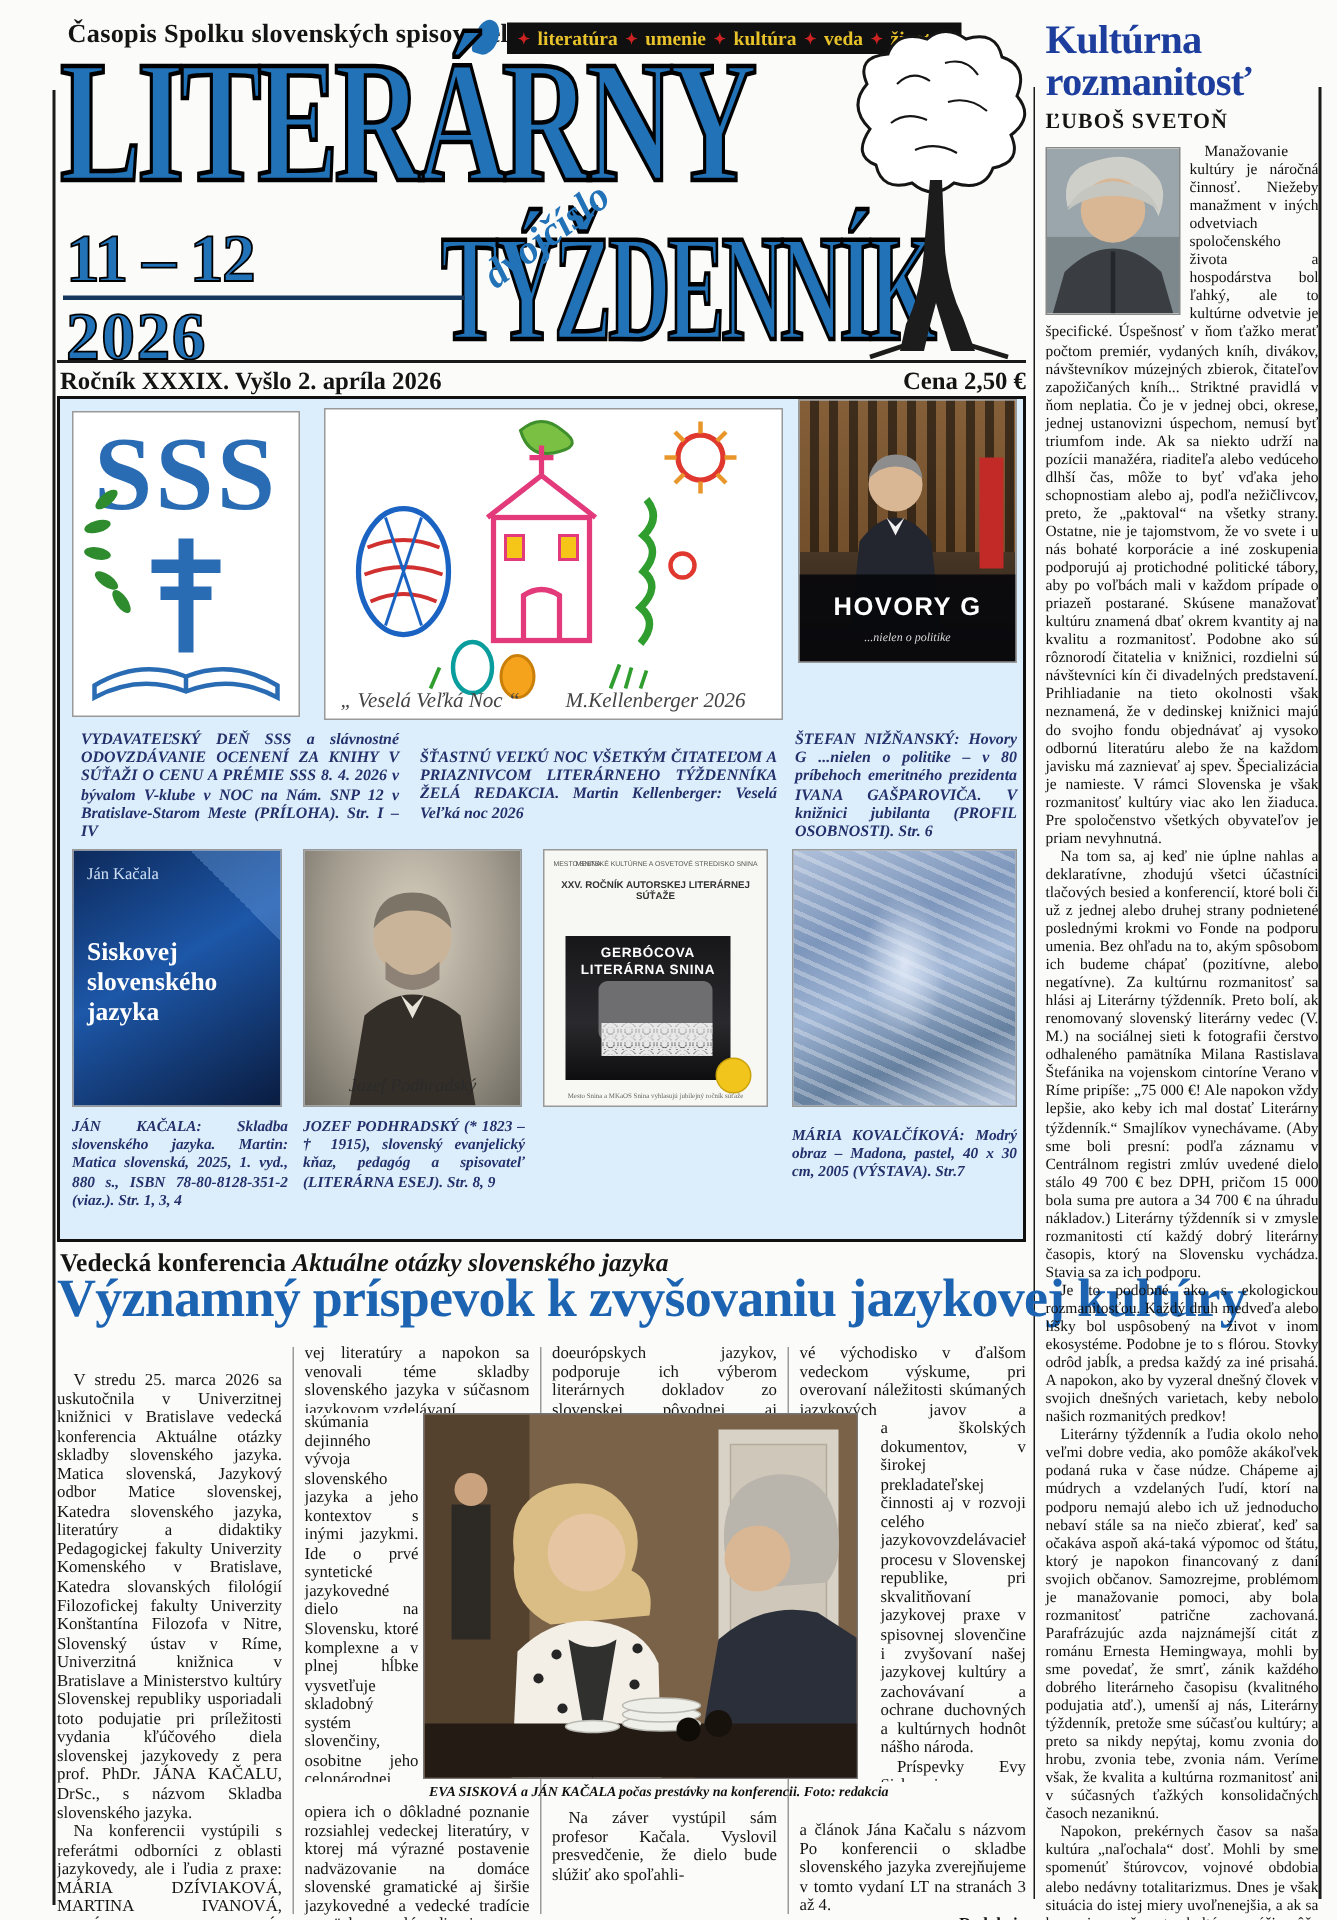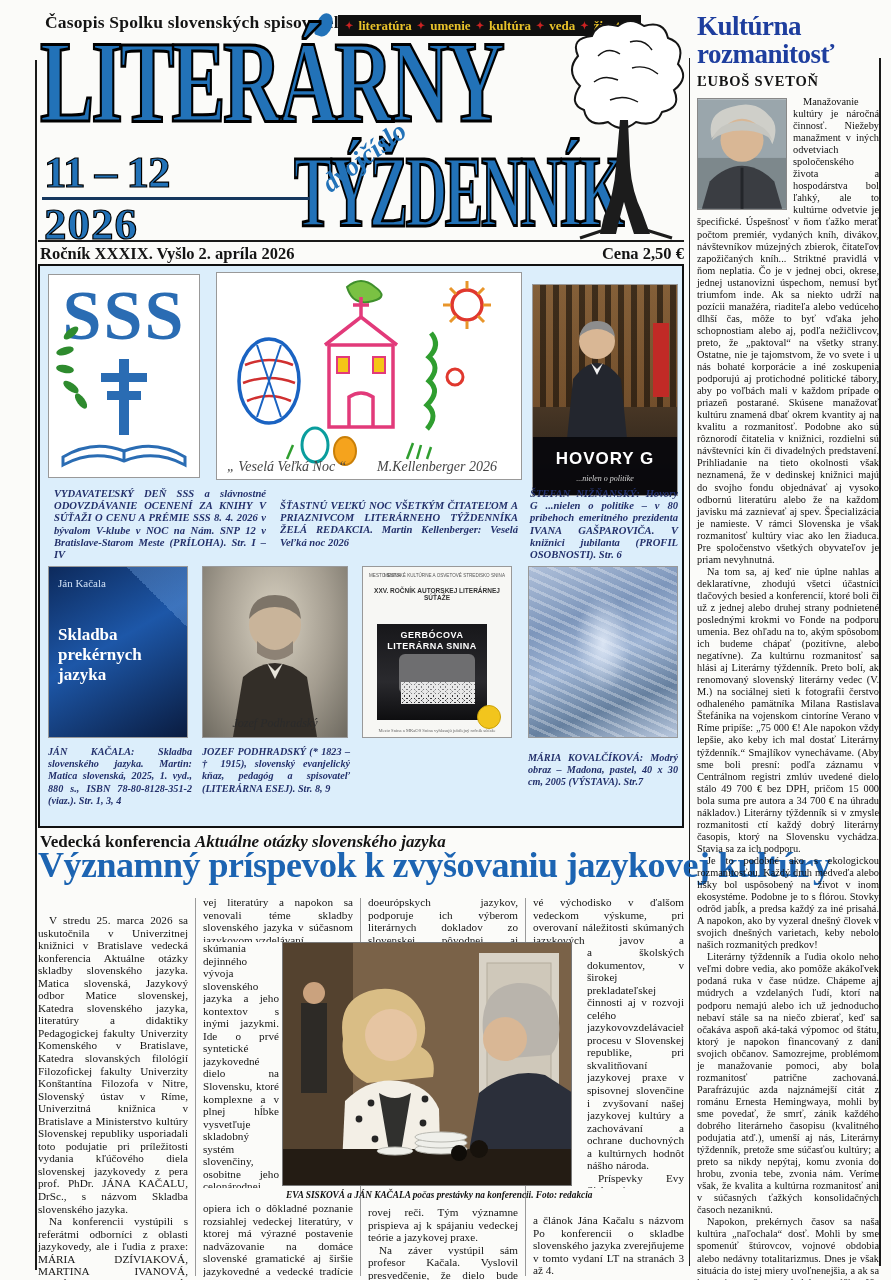--- a/index.html
+++ b/index.html
@@ -217,42 +217,42 @@
           <line x1="190" y1="186" x2="196" y2="170"></line>
             <line x1="200" y1="186" x2="204" y2="172"></line>
           <line x1="210" y1="186" x2="214" y2="174"></line>
             <line x1="70" y1="186" x2="76" y2="172"></line>
         </g>
         <text x="10" y="198" font-family="Liberation Serif,serif" font-style="italic" font-size="14" fill="#444">„ Veselá Veľká Noc “</text>
         <text x="160" y="198" font-family="Liberation Serif,serif" font-style="italic" font-size="14" fill="#444">M.Kellenberger 2026</text>
       </svg>
     </div>
 
-    <div class="gimg hov" style="left:492px;top:18px;width:146px;height:212px;">
+    <div class="gimg hov" style="left:492px;top:0;width:146px;height:176px;">
       <div class="shelf"></div>
       <svg class="abs" style="left:18px;top:28px;" width="92" height="126" viewBox="0 0 92 126">
         <circle cx="46" cy="28" r="18" fill="#d9b795"></circle>
         <path d="M28,24 Q32,8 46,8 Q62,8 64,24 Q56,16 46,16 Q36,16 28,24Z" fill="#8d8d8d"></path>
         <path d="M16,126 L22,66 Q34,50 46,50 Q58,50 70,66 L76,126 Z" fill="#23262e"></path>
         <path d="M40,50 L46,62 L52,50 L46,56 Z" fill="#f2f2f2"></path>
       </svg>
       <div class="redbook"></div>
       <div class="band"></div>
       <div class="t">HOVORY G</div>
       <div class="s">...nielen o politike</div>
     </div>
 
     <div class="gcap" style="left:14px;top:222px;width:212px;">VYDAVATEĽSKÝ DEŇ SSS a slávnostné ODOVZDÁVANIE OCENENÍ ZA KNIHY V SÚŤAŽI O CENU A PRÉMIE SSS 8. 4. 2026 v bývalom V-klube v NOC na Nám. SNP 12 v Bratislave-Starom Meste (PRÍLOHA). Str. I – IV</div>
     <div class="gcap" style="left:240px;top:234px;width:238px;">ŠŤASTNÚ VEĽKÚ NOC VŠETKÝM ČITATEĽOM A PRIAZNIVCOM LITERÁRNEHO TÝŽDENNÍKA ŽELÁ REDAKCIA. Martin Kellenberger: Veselá Veľká noc 2026</div>
     <div class="gcap" style="left:490px;top:222px;width:148px;">ŠTEFAN NIŽŇANSKÝ: Hovory G ...nielen o politike – v 80 príbehoch emeritného prezidenta IVANA GAŠPAROVIČA. V knižnici jubilanta (PROFIL OSOBNOSTI). Str. 6</div>
 
     <div class="gimg cover" style="left:8px;top:300px;width:140px;height:172px;">
       <div class="tri"></div>
       <div class="au">Ján Kačala</div>
-      <div class="ti">Skladba prekérnych jazyka</div>
+      <div class="ti">Siskovej slovenského jazyka</div>
     </div>
 
     <div class="gimg" style="left:162px;top:300px;width:146px;height:172px;background:radial-gradient(ellipse at 50% 32%,#d9d2c2 0%,#a49d90 55%,#6e6a60 100%);">
       <svg width="144" height="170" viewBox="0 0 144 170">
         <circle cx="72" cy="58" r="26" fill="#c9b49a"></circle>
         <path d="M46,52 Q48,28 72,28 Q96,28 98,52 Q88,40 72,40 Q56,40 46,52Z" fill="#7d7468"></path>
         <path d="M54,74 Q72,92 90,74 L90,86 Q72,100 54,86Z" fill="#8d8275"></path>
         <path d="M30,170 L40,110 Q56,96 72,96 Q88,96 104,110 L114,170 Z" fill="#332e28"></path>
         <path d="M64,96 L72,112 L80,96 L72,104 Z" fill="#e8e4da"></path>
         <text x="72" y="160" text-anchor="middle" font-family="Liberation Serif,serif" font-style="italic" font-size="12" fill="#2b2b2b">Jozef Podhradský</text>
@@ -303,21 +303,20 @@
       <p>skúmania dejinného vývoja slovenského jazyka a jeho kontextov s inými jazykmi. Ide o prvé syntetické jazykovedné dielo na Slovensku, ktoré komplexne a v plnej hĺbke vysvetľuje skladobný systém slovenčiny, osobitne jeho celonárodnej kultivovanej a kodifikovanej podoby. Svojím spôsobom predstavuje vrchol a základnú bázu pri formovaní normotvornej podoby spisovného slovenského jazyka. Autor usporadúva svoje poznatky na princípe systémovej metódy,</p>
     </div>
     <div class="acol" style="left:165px;top:306px;width:150px;height:78px;">
       <p>opiera ich o dôkladné poznanie rozsiahlej vedeckej literatúry, v ktorej má výrazné postavenie nadväzovanie na domáce slovenské gramatické aj širšie jazykovedné a vedecké tradície vo väzbe na celú rodinu in-</p>
     </div>
 
     <div class="acol" style="left:330px;top:0;width:150px;height:46px;">
       <p>doeurópskych jazykov, podporuje ich výberom literárnych dokladov zo slovenskej pôvodnej aj prekladovej umeleckej literatúry, takisto z odbornej, popularizačnej a publicistickej literatúry a z bežnej hovo-</p>
     </div>
     <div class="acol" style="left:330px;top:310px;width:150px;height:74px;">
-      <p>rovej reči. Tým významne prispieva aj k spájaniu vedeckej teórie a jazykovej praxe.</p>
       <p class="ind">Na záver vystúpil sám profesor Kačala. Vyslovil presvedčenie, že dielo bude slúžiť ako spoľahli-</p>
     </div>
 
     <div class="acol" style="left:495px;top:0;width:151px;height:50px;">
       <p>vé východisko v ďalšom vedeckom výskume, pri overovaní náležitosti skúmaných jazykových javov a terminologických pomenovaní v okruhu skladby pri tvorbe textov všetkého druhu vrátane jazykových učebníc</p>
     </div>
     <div class="acol" style="left:549px;top:50px;width:97px;height:242px;">
       <p>a školských dokumentov, v širokej prekladateľskej činnosti aj v rozvoji celého jazykovovzdelávacieho procesu v Slovenskej republike, pri skvalitňovaní jazykovej praxe v spisovnej slovenčine i zvyšovaní našej jazykovej kultúry a zachovávaní a ochrane duchovných a kultúrnych hodnôt nášho národa.</p>
       <p class="ind">Príspevky Evy Siskovej, predsedníčky Spolku slovenských spisovateľov, a Pavla Dinku, podpredsedu Spolku slovenských spisovateľov,</p>
     </div>

